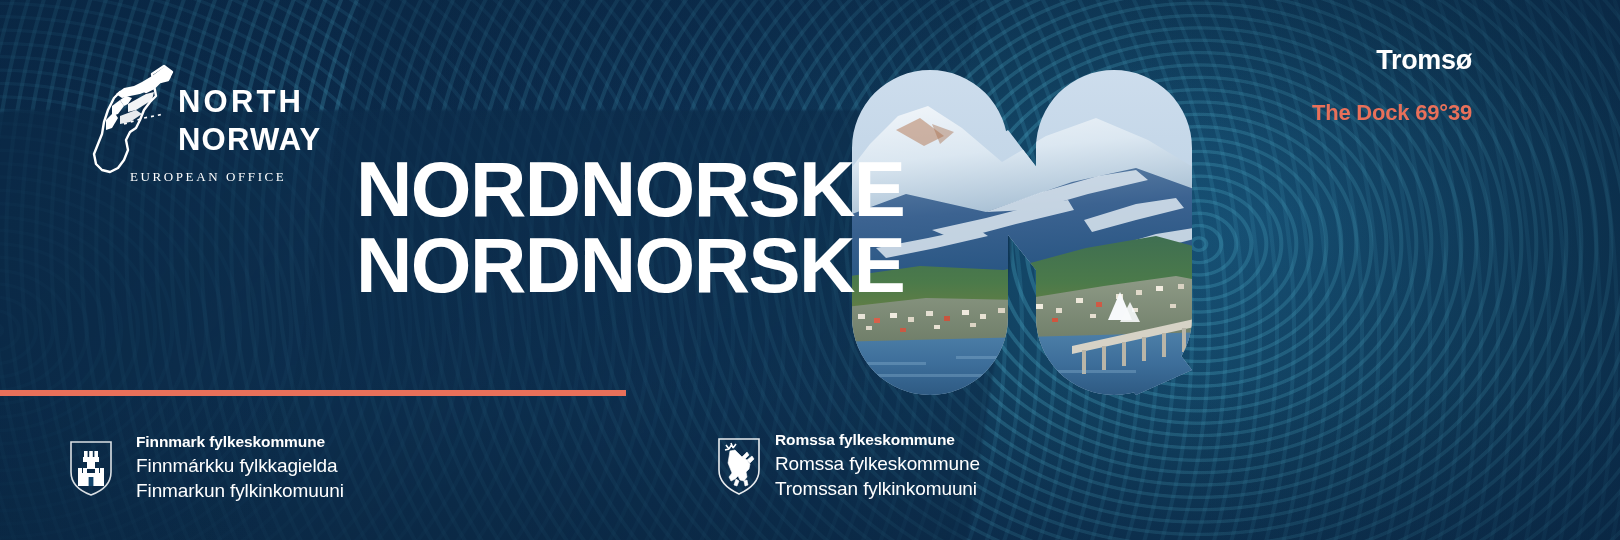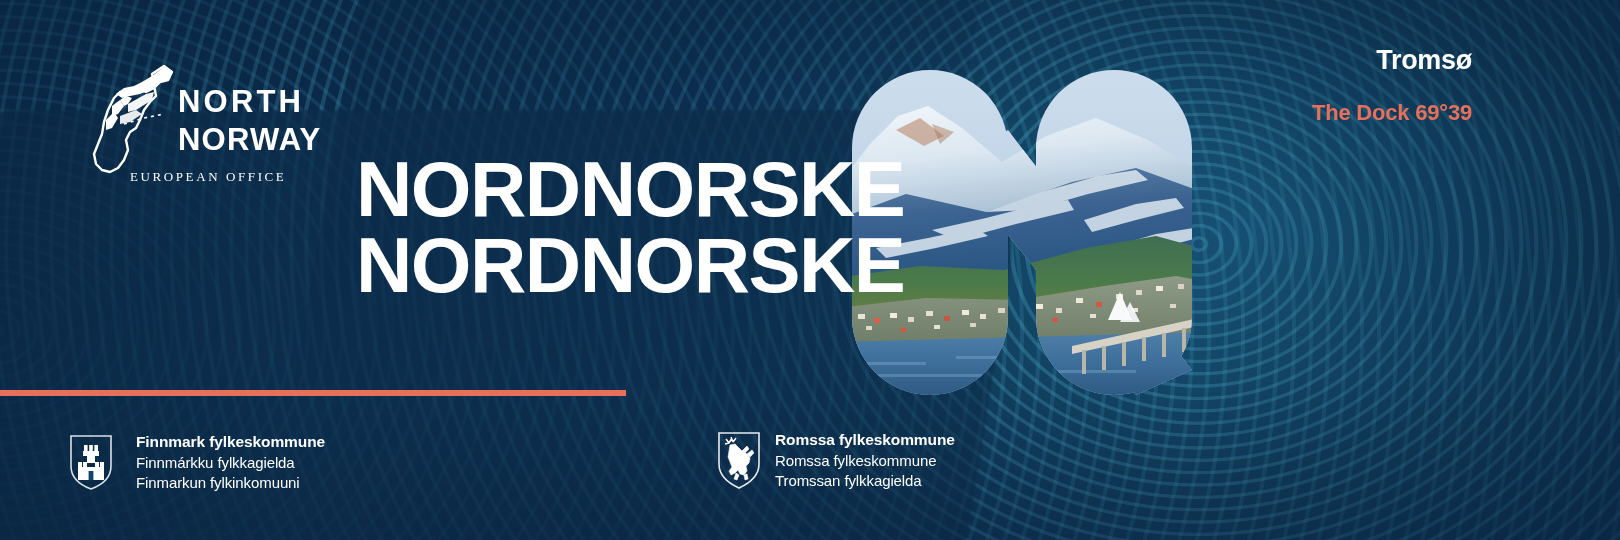--- a/index.html
+++ b/index.html
@@ -169,21 +169,21 @@
   .partner .names .n1 {
     display: block;
     font-size: 15.5px;
     font-weight: 700;
     line-height: 1.33;
     letter-spacing: -0.1px;
   }
   .partner .names .n2,
   .partner .names .n3 {
     display: block;
-    font-size: 15px;
+    font-size: 19px;
     font-weight: 400;
     line-height: 1.33;
     letter-spacing: -0.1px;
   }
 
   .partner-finnmark { left: 68px; top: 432px; gap: 9px; }
   .partner-troms    { left: 716px; top: 430px; }
 
   .partner-nordland {
     left: 1300px;
@@ -422,21 +422,21 @@
           <path d="M31 24 L36 20 L38 23 L34 27 Z"></path>
           <path d="M26 21 L31 16 L33 19 L29 23 Z"></path>
           <path d="M20 43 L18 49 L21 50 L23 45 Z"></path>
           <path d="M28 45 L29 50 L32 49 L31 44 Z"></path>
         </g>
       </svg>
     </span>
     <span class="names">
       <span class="n1">Romssa fylkeskommune</span>
       <span class="n2">Romssa fylkeskommune</span>
-      <span class="n3">Tromssan fylkkagielda</span>
+      <span class="n3">Tromssan fylkinkomuuni</span>
     </span>
   </div>
 
   <div class="partner-nordland">
     <span class="crest">
       <svg width="50" height="62" viewBox="0 0 50 62" xmlns="http://www.w3.org/2000/svg">
         <path d="M2 2 H48 V34 C48 47 38 55 25 60 C12 55 2 47 2 34 Z" fill="#f5cc18"></path>
         <g fill="#1a1a1a">
 
           <path d="M24 12 C32 18 35 28 33 38 L24 38 Z"></path>

